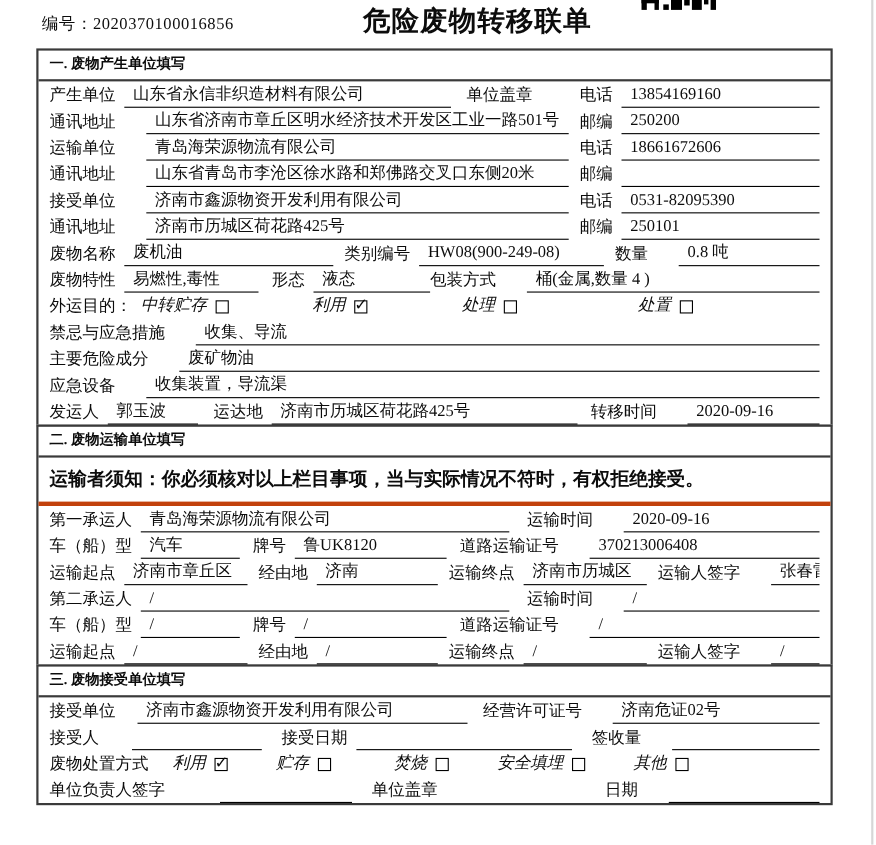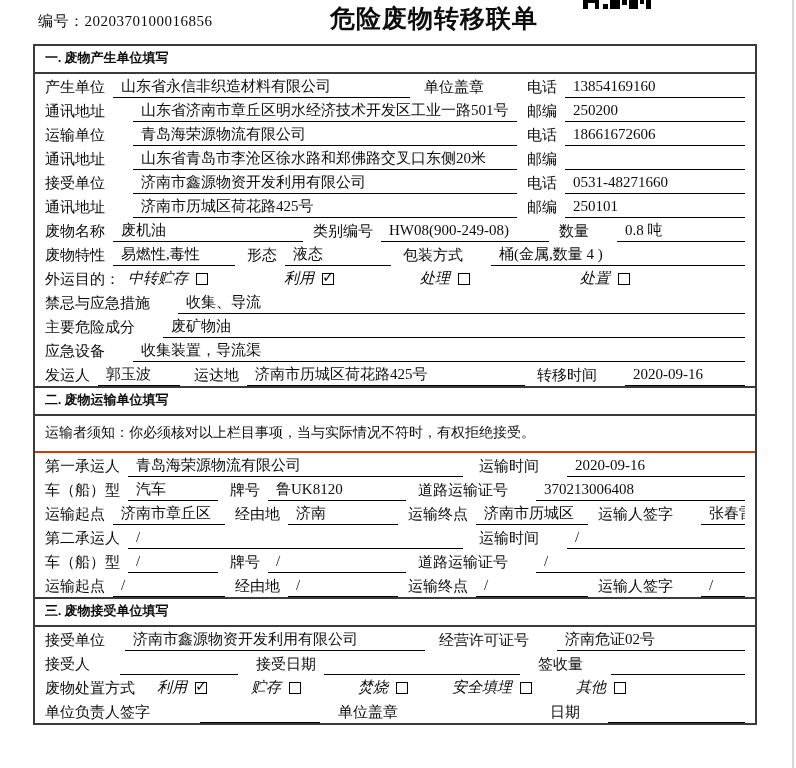--- a/index.html
+++ b/index.html
@@ -11,21 +11,21 @@
   .hdr { position:relative; height:44px; }
   .doc-no { position:absolute; left:38px; top:12px; font-size:15px; letter-spacing:.5px; }
   .doc-title { position:absolute; left:0; top:2px; width:100%; text-align:center;
                transform:translateX(36px); font-size:25px; font-weight:bold; letter-spacing:1px; }
   .qr { position:absolute; left:583px; top:0; }
 
   
   .sec { margin-left:33px; width:724px; border:2px solid #3a3a3a; background:#fff; }
   .sec + .sec { margin-top:-2px; }
   .sec-h { font-weight:bold; font-size:13px; padding:3px 10px 5px; border-bottom:2px solid #3a3a3a; }
-  .notice { font-size:14px; padding:8px 10px 9px; border-bottom:2px solid #c2410c; }
+  .notice { font-size:17px; padding:8px 10px 9px; border-bottom:4px solid #c2410c;font-weight:bold; }
 
   
   .row { display:flex; align-items:flex-end; padding:0 10px; height:24px; font-size:15px; line-height:1.25; }
   .lbl { white-space:nowrap; flex:0 0 auto; padding-bottom:1px; }
   .val { border-bottom:1px solid #000; padding:0 4px 1px 8px; white-space:nowrap;
          overflow:hidden; margin-left:8px; flex:0 0 auto; min-height:19px; }
   .fill { flex:1 1 auto;margin-left:28px; }
   .sp { flex:1 1 auto; }
   .rgroup { display:flex; align-items:flex-end; width:218px; flex:0 0 auto; }
   .rgroup .val { flex:1 1 auto; }
@@ -101,21 +101,21 @@
         <span class="lbl">邮编</span>
         <span class="val"></span>
       </span>
     </div>
 
     <div class="row">
       <span class="lbl">接受单位</span>
       <span class="val fill">济南市鑫源物资开发利用有限公司</span>
       <span class="rgroup" style="margin-left:10px">
         <span class="lbl">电话</span>
-        <span class="val">0531-48271660</span>
+        <span class="val">0531-82095390</span>
       </span>
     </div>
 
     <div class="row">
       <span class="lbl">通讯地址</span>
       <span class="val fill">济南市历城区荷花路425号</span>
       <span class="rgroup" style="margin-left:10px">
         <span class="lbl">邮编</span>
         <span class="val">250101</span>
       </span>
@@ -128,21 +128,21 @@
       <span class="val" style="width:168px">HW08(900-249-08)</span>
       <span class="lbl" style="margin-left:10px">数量</span>
       <span class="val fill">0.8 吨</span>
     </div>
 
     <div class="row">
       <span class="lbl">废物特性</span>
       <span class="val" style="width:122px">易燃性,毒性</span>
       <span class="lbl" style="margin-left:12px">形态</span>
       <span class="val" style="width:106px">液态</span>
-      <span class="lbl" style="margin-left:12px">包装方式</span>
+      <span class="lbl" style="margin-left:0">包装方式</span>
       <span class="val fill">桶(金属,数量 4 )</span>
     </div>
 
     <div class="row">
       <span class="lbl">外运目的：</span>
       <span class="opt" style="margin-left:8px">
         <span class="lbl">中转贮存</span>
         <span class="cb"></span>
       </span>
       <span class="opt" style="margin-left:76px">

